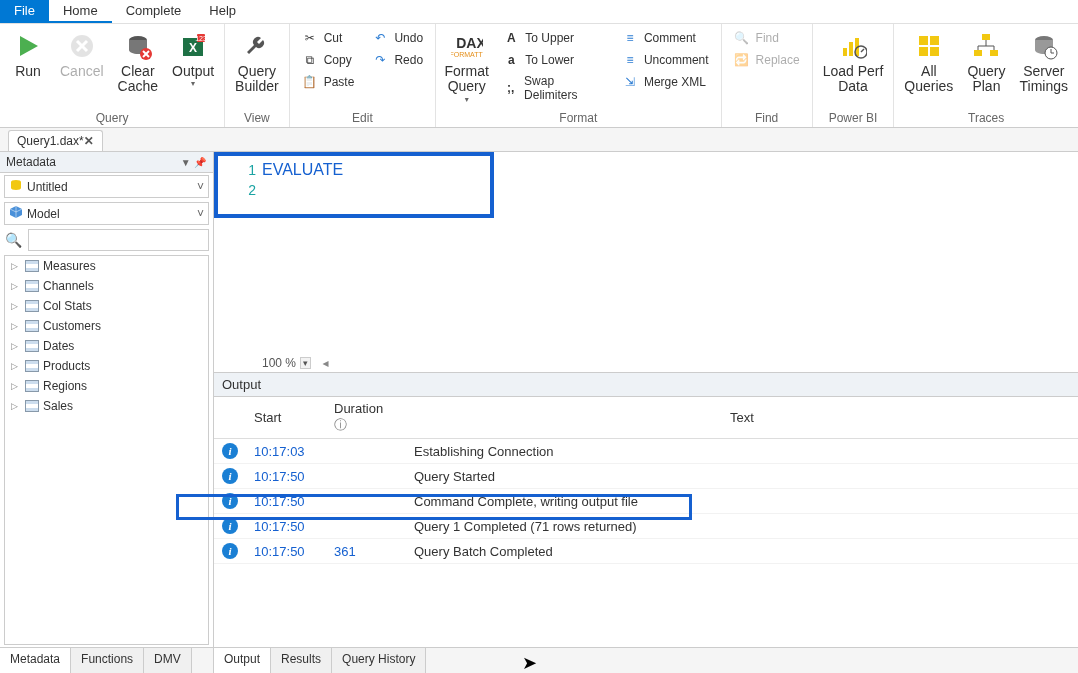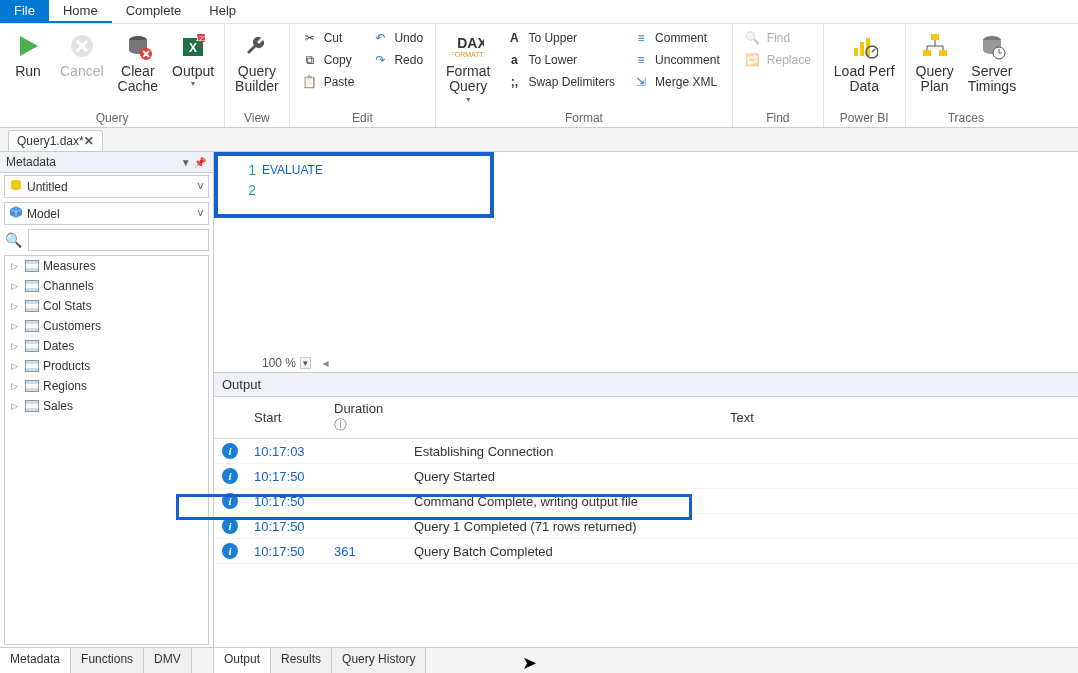--- a/index.html
+++ b/index.html
@@ -39,21 +39,21 @@
 .search-row input { flex: 1; border: 1px solid #ccc; padding: 2px 4px; font-size: 12px; height: 22px; }
 .tree { flex: 1; border: 1px solid #ccc; margin: 2px 4px; overflow: auto; font-size: 12px; }
 .tree-item { display: flex; align-items: center; gap: 4px; padding: 3px 6px; cursor: pointer; }
 .tree-item .expander { width: 10px; color: #888; font-size: 9px; }
 .tree-item .tbl-icon { width: 14px; height: 12px; background: linear-gradient(#cde 33%, #fff 33% 66%, #cde 66%); border: 1px solid #89a; }
 
 .editor-area { flex: 1; display: flex; flex-direction: column; }
 .code-pane { flex: 0 0 220px; position: relative; background: #fff; }
 .highlight-box { position: absolute; border: 4px solid #1560d0; pointer-events: none; }
 .code-gutter { position: absolute; left: 20px; top: 8px; width: 22px; text-align: right; color: #1ba3a3; font-family: Consolas, monospace; font-size: 14px; line-height: 20px; }
-.code-body { position: absolute; left: 48px; top: 8px; font-family: Consolas, monospace; font-size: 12px; line-height: 20px; }
+.code-body { position: absolute; left: 48px; top: 8px; font-family: Consolas, monospace; font-size: 16px; line-height: 20px; }
 .tok-kw { color: #1560d0; font-weight: 500; }
 .tok-fn { color: #e58f1a; }
 .tok-pn { background: #f7d774; color: #333; padding: 0 1px; }
 .zoom-row { position: absolute; bottom: 0; left: 0; right: 0; padding: 2px 48px; font-size: 12px; color: #555; display: flex; align-items: center; gap: 4px; }
 .zoom-row .dd { border: 1px solid #ccc; padding: 0 2px; font-size: 9px; background: #f3f3f3; }
 
 .output-pane { flex: 1; display: flex; flex-direction: column; border-top: 1px solid #ccc; position: relative; }
 .output-header { background: #eef2f6; padding: 4px 8px; font-size: 13px; border-bottom: 1px solid #ccc; }
 .output-grid { flex: 1; overflow: auto; font-size: 13px; }
 .output-grid table { width: 100%; border-collapse: collapse; }
@@ -258,20 +258,32 @@
       </div>
     </div>
     <div class="ribbon-group-label">Power BI</div>
   </div>
 
   <div class="ribbon-group" style="border-right:none">
     <div class="ribbon-group-content">
       <div class="big-btn">
         <span class="icon">
             <svg width="28" height="28">
+              <rect x="4" y="4" width="9" height="9" fill="#f2c811"></rect>
+              <rect x="15" y="4" width="9" height="9" fill="#f2c811"></rect>
+              <rect x="4" y="15" width="9" height="9" fill="#f2c811"></rect>
+              <rect x="15" y="15" width="9" height="9" fill="#f2c811"></rect>
+            </svg>
+          </span>
+        <span class="lbl" style="white-space:pre">All
+Queries</span>
+      </div>
+      <div class="big-btn">
+        <span class="icon">
+            <svg width="28" height="28">
               <rect x="10" y="2" width="8" height="6" fill="#f2c811"></rect>
               <rect x="2" y="18" width="8" height="6" fill="#f2c811"></rect>
               <rect x="18" y="18" width="8" height="6" fill="#f2c811"></rect>
               <path d="M14 8v6M14 14H6v4M14 14h8v4" stroke="#555" fill="none"></path>
             </svg>
           </span>
         <span class="lbl" style="white-space:pre">Query
 Plan</span>
       </div>
       <div class="big-btn">

